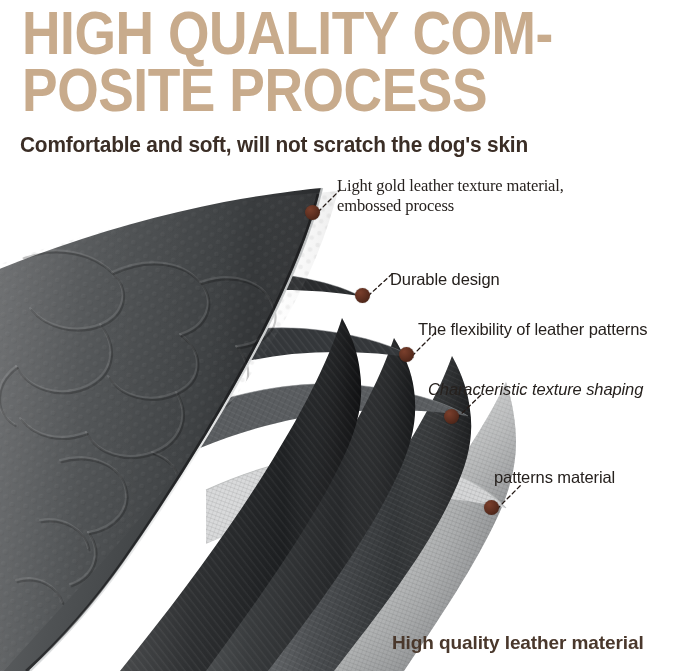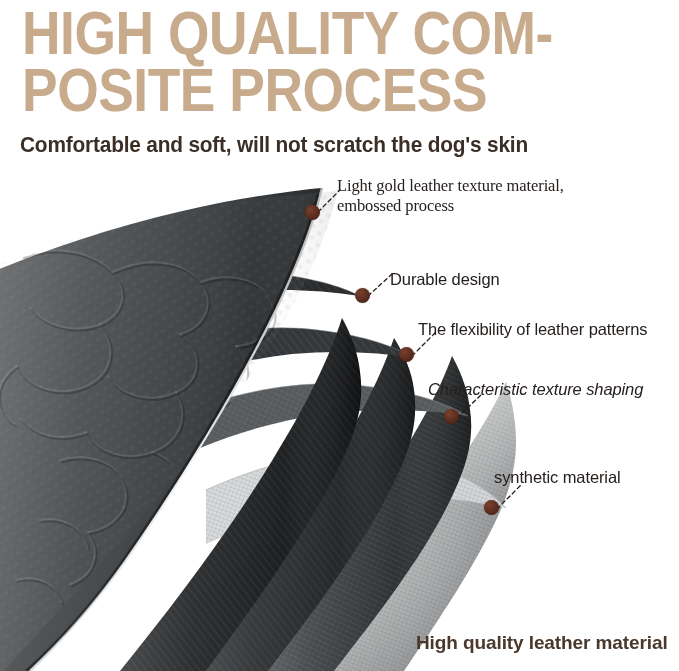--- a/index.html
+++ b/index.html
@@ -25,21 +25,21 @@
     transform-origin:left top;
     white-space:pre-line;
   }
   .subhead {
     position:absolute; left:20px; top:133px; width:640px;
     font-size:21.5px; font-weight:700; color:#3b2e26;
     letter-spacing:-0.2px;
     transform:scaleX(0.97); transform-origin:left top;
   }
   .footer-caption {
-    position:absolute; left:416px; top:632px;
+    position:absolute; left:392px; top:632px;
     font-size:19px; font-weight:700; color:#4a382c;
     letter-spacing:-0.1px;
   }
 
   
   #stage { position:absolute; left:0; top:160px; width:679px; height:511px; }
   #stage svg { display:block; }
 
   
   .callout {
@@ -270,16 +270,16 @@
   <div class="dot" style="left:355px; top:288px;"></div>
   <div class="dot" style="left:399px; top:347px;"></div>
   <div class="dot" style="left:444px; top:409px;"></div>
   <div class="dot" style="left:484px; top:500px;"></div>
 
   <div class="callout c1">Light gold leather texture material,
 embossed process</div>
   <div class="callout c2">Durable design</div>
   <div class="callout c3">The flexibility of leather patterns</div>
   <div class="callout c4">Characteristic texture shaping</div>
-  <div class="callout c5">synthetic material</div>
+  <div class="callout c5">patterns material</div>
 
   <div class="footer-caption">High quality leather material</div>
 </div>
 
 </body></html>

